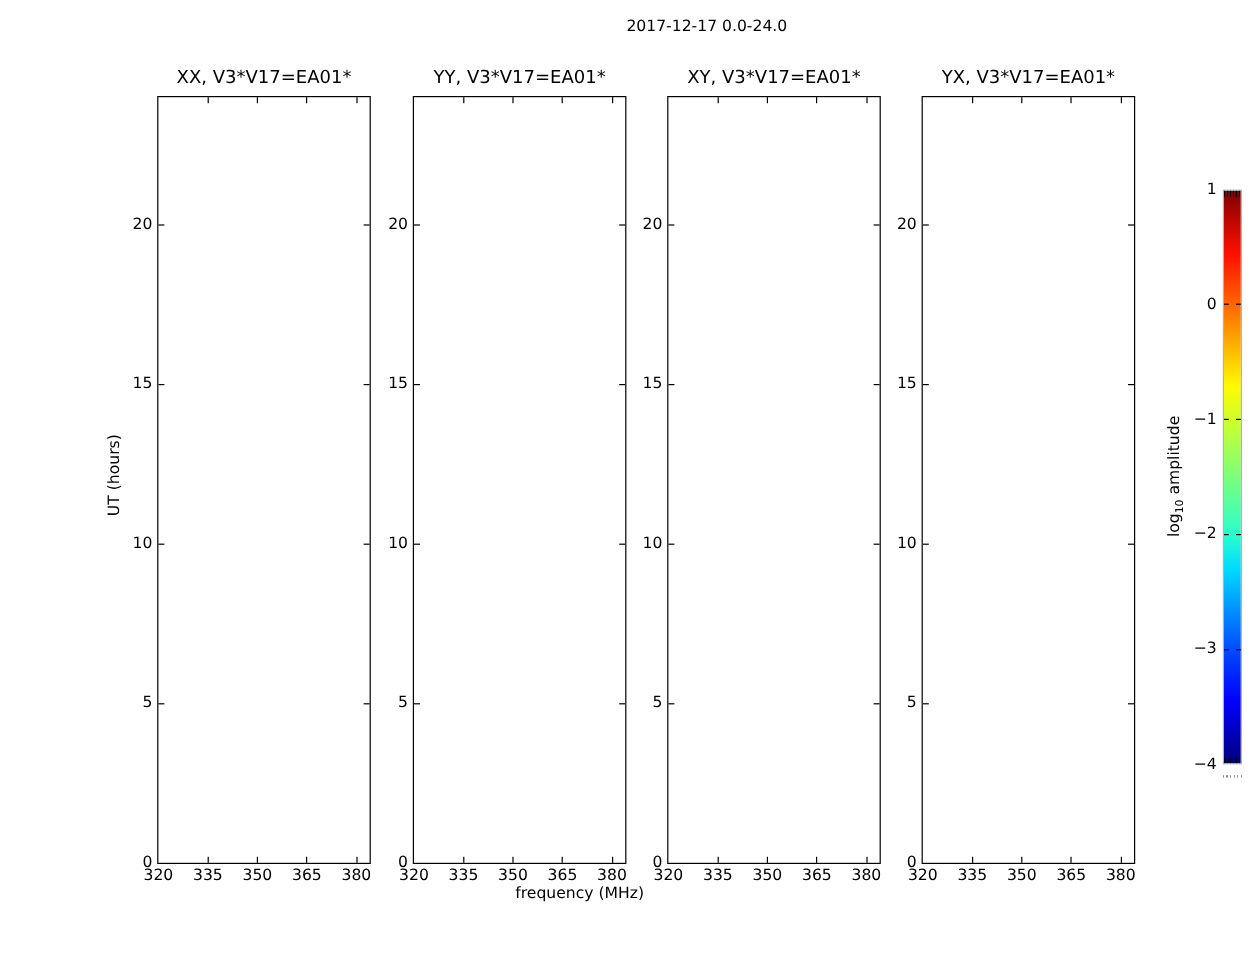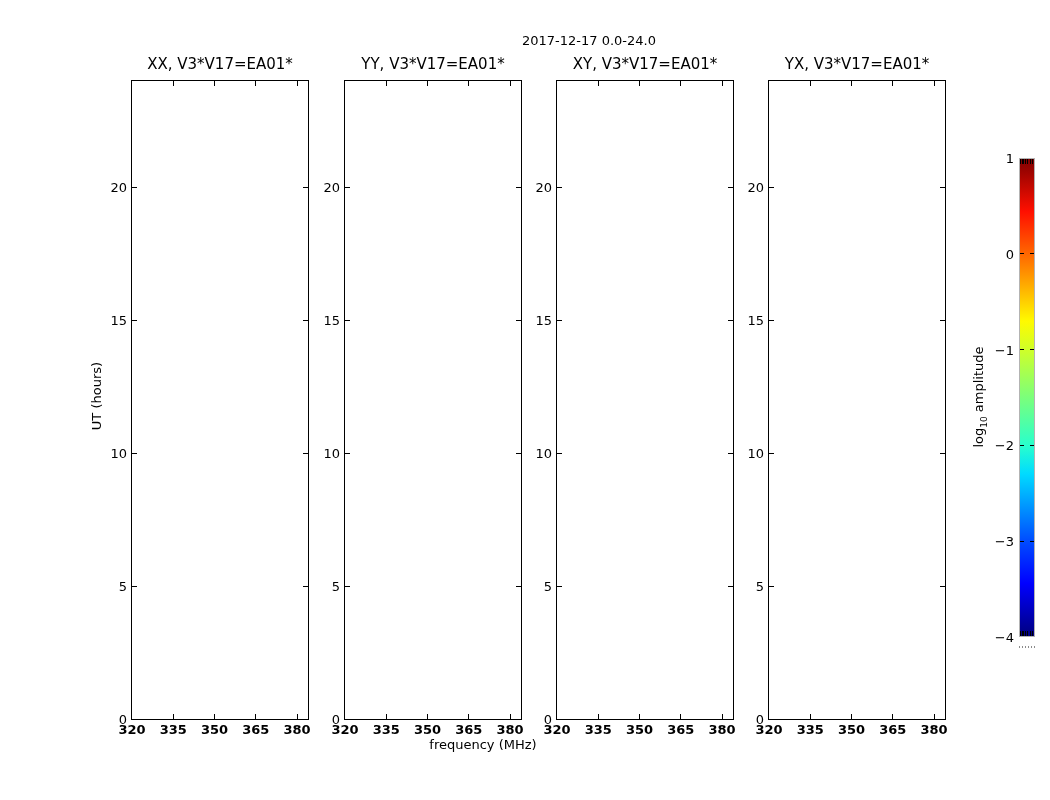--- a/index.html
+++ b/index.html
@@ -2,21 +2,21 @@
 <html><head>
 <meta charset="utf-8">
 <style>
   html,body { margin:0; padding:0; background:#fff; }
   .fig {
     position:relative; width:1050px; height:800px; background:#ffffff;
     font-family:"DejaVu Sans","Liberation Sans",sans-serif; color:#000;
     overflow:hidden;
   }
   .suptitle {
-    position:absolute; left:589px; top:33px; transform:translateX(-50%);
+    position:absolute; left:589px; top:15px; transform:translateX(-50%);
     font-size:13px; white-space:nowrap;
   }
   .subplot-title {
     position:absolute; top:55px; transform:translateX(-50%);
     font-size:15px; white-space:nowrap;
   }
   .plot-box {
     position:absolute; top:80px; width:178px; height:640px;
     border:1px solid #000; box-sizing:border-box; background:#fff;
   }
@@ -26,21 +26,21 @@
   }
   .vrot {
     position:absolute; transform:translate(-50%,-50%) rotate(-90deg);
     white-space:nowrap; font-size:13px;
   }
   .ylabel { left:96px; top:396px; }
   .cbar-label { left:980px; top:397px; }
   .cbar-label sub { font-size:9px; }
   .tick { position:absolute; background:#000; }
   .tlabel { position:absolute; font-size:13px; line-height:15px; }
-  .xt { transform:translateX(-50%);font-weight:bold; }
+  .xt { transform:translateX(-50%); }
   .yt { transform:translateY(-50%); text-align:right; }
   .cbar {
     position:absolute; left:1019px; top:158px; width:16px; height:479px;
     box-sizing:border-box; border:1px solid #b3b3b3;
     background:linear-gradient(to bottom,
       #7f0000 0%, #ff0f00 11%, #ff6800 20%, #fffa00 34%, #cfff29 40%,
       #7bff7b 50%, #29ffcc 60%, #00dbff 66%, #004dff 80%, #0000ff 89%,
       #00007f 100%);
   }
   .cbar-comb {

